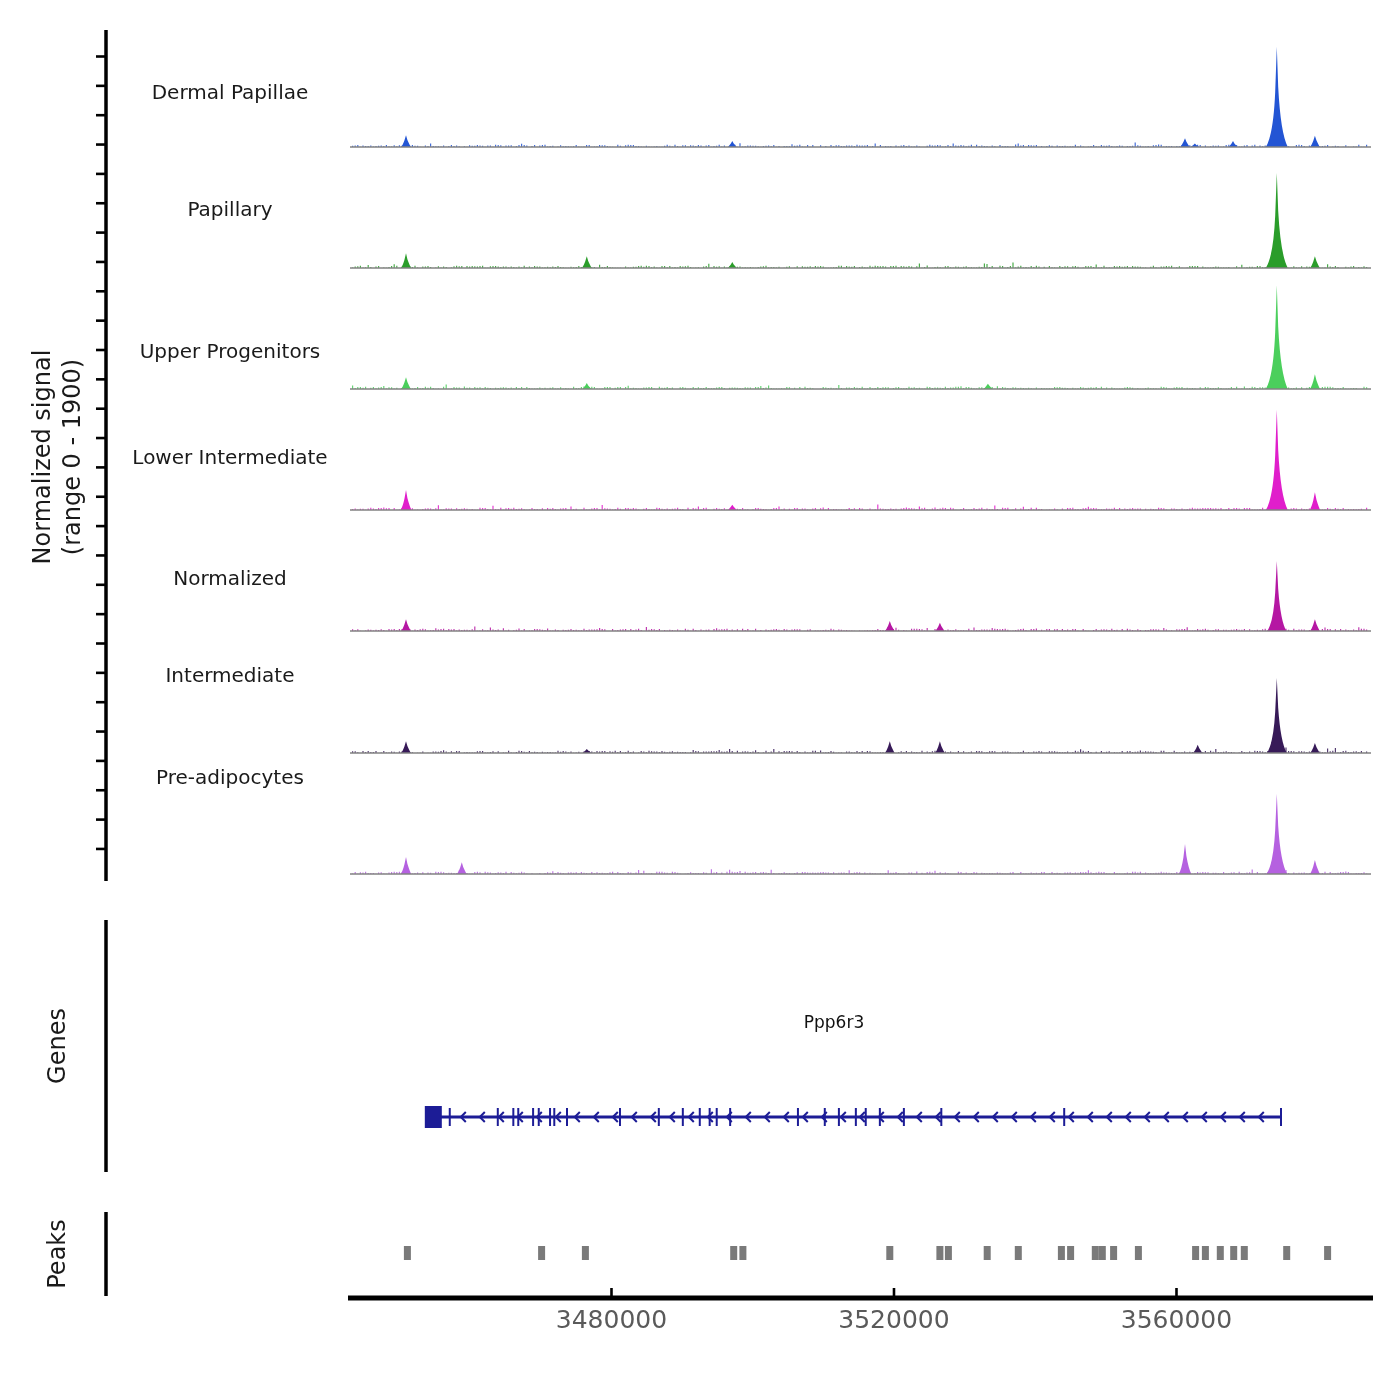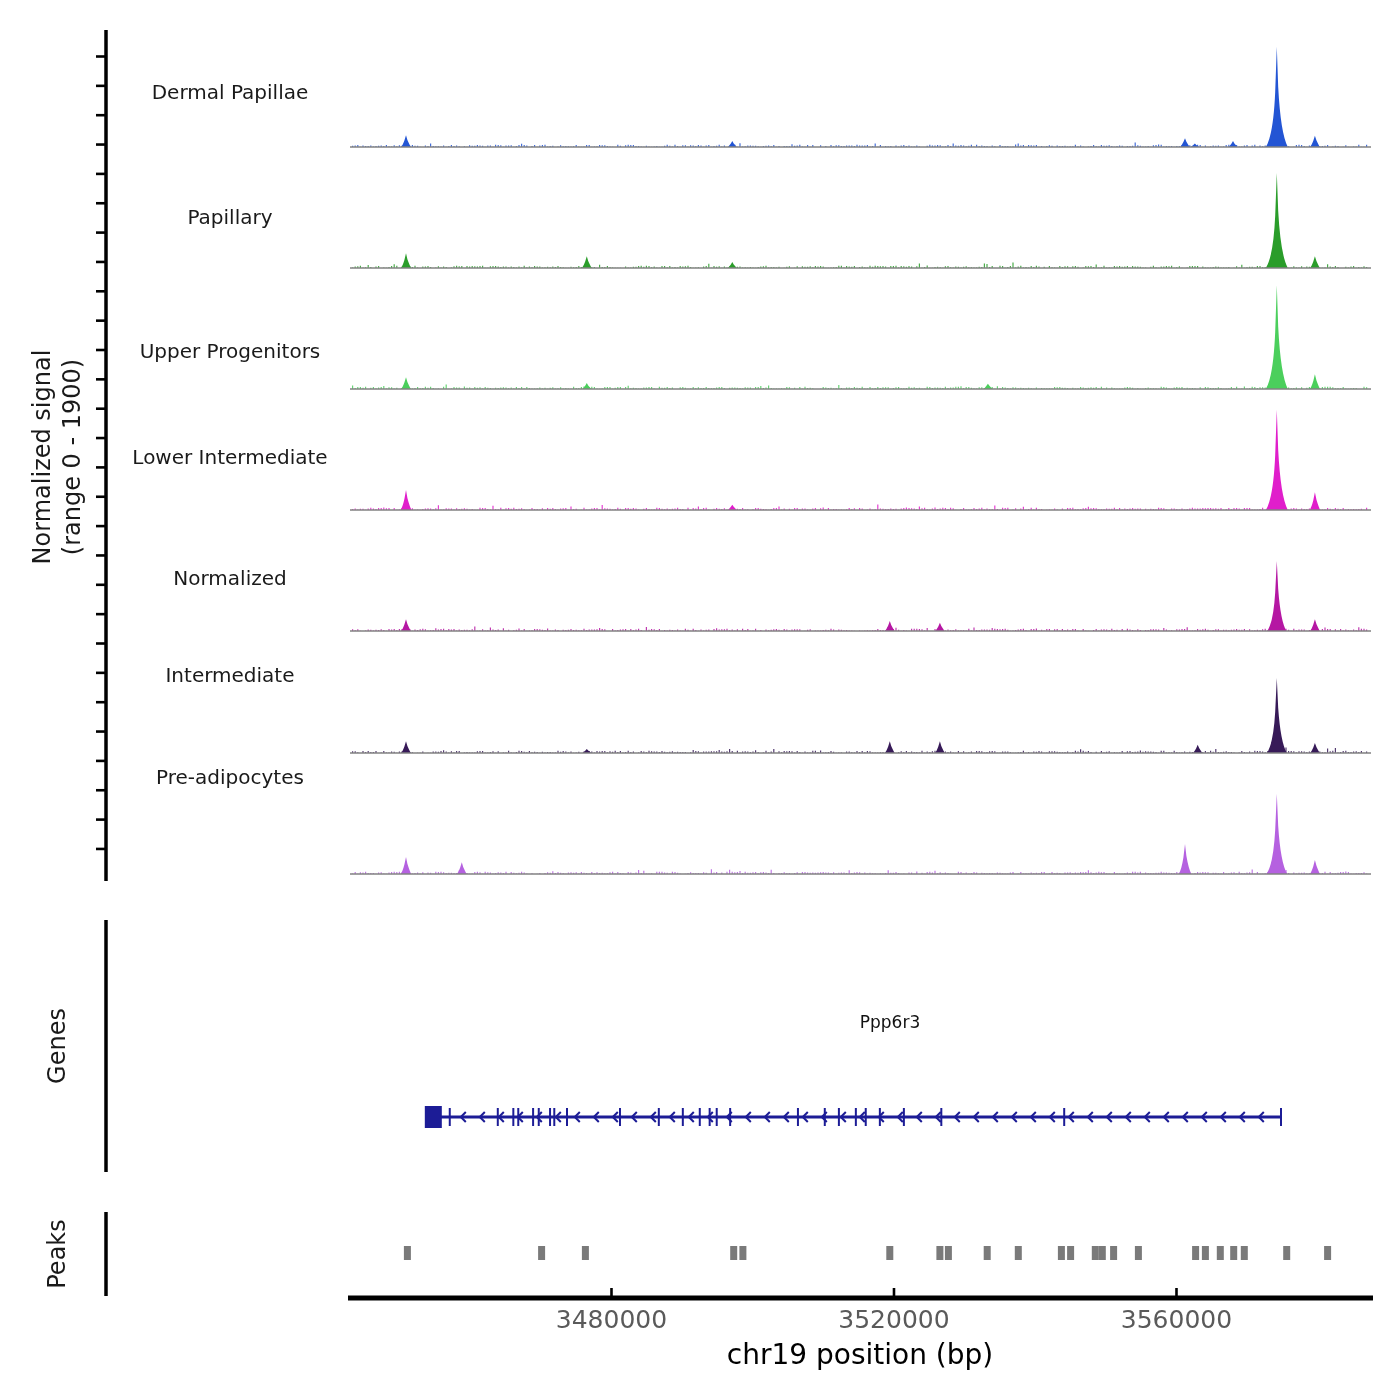--- a/index.html
+++ b/index.html
@@ -12,21 +12,21 @@
     text-align:center;font-size:20px;white-space:nowrap;
   }
   .rot{
     position:absolute;display:flex;flex-direction:column;align-items:center;justify-content:center;
     transform:rotate(-90deg);
   }
   .ylab{left:-113px;top:425px;width:340px;height:64px;font-size:24px;line-height:1.27;text-align:center;white-space:nowrap;}
   .section-label{font-size:24px;white-space:nowrap;}
   .genes-label{left:-23px;top:1031px;width:160px;height:30px;}
   .peaks-label{left:-3px;top:1239px;width:120px;height:30px;}
-  .gene-name{position:absolute;left:790px;top:1012px;width:200px;text-align:center;font-size:17px;color:#111111;}
+  .gene-name{position:absolute;left:734px;top:1012px;width:200px;text-align:center;font-size:17px;color:#111111;}
   .x-title{position:absolute;left:560px;top:1338px;width:600px;text-align:center;font-size:28px;color:#000000;}
   svg{position:absolute;left:0;top:0;}
 </style>
 </head>
 <body>
 
 <div class="figure">
 
   <svg id="plot" width="1400" height="1400" viewBox="0 0 1400 1400">
       <line x1="106" y1="30" x2="106" y2="881" stroke="#000000" stroke-width="3.5"></line>
@@ -172,26 +172,25 @@
       <line x1="1176.4891363050974" y1="1288" x2="1176.4891363050974" y2="1296" stroke="#000000" stroke-width="2.6"></line>
       <text x="1176.4891363050974" y="1328" text-anchor="middle" font-size="25" fill="#5a5a5a" font-family="&quot;DejaVu Sans&quot;,&quot;Liberation Sans&quot;,sans-serif">3560000</text>
     </svg>
 
   <div class="rot ylab">
     <span>Normalized signal</span>
     <span>(range 0 - 1900)</span>
   </div>
 
   <div class="track-label" style="top:77px">Dermal Papillae</div>
-  <div class="track-label" style="top:202px">Papillary</div>
+  <div class="track-label" style="top:194px">Papillary</div>
   <div class="track-label" style="top:336px">Upper Progenitors</div>
   <div class="track-label" style="top:442px">Lower Intermediate</div>
   <div class="track-label" style="top:563px">Normalized</div>
   <div class="track-label" style="top:660px">Intermediate</div>
   <div class="track-label" style="top:762px">Pre-adipocytes</div>
 
   <div class="rot section-label genes-label">Genes</div>
   <div class="rot section-label peaks-label">Peaks</div>
 
   <div class="gene-name">Ppp6r3</div>
 
-  <div class="x-title">chr19 position (bp)</div>
 </div>
 
 </body></html>

